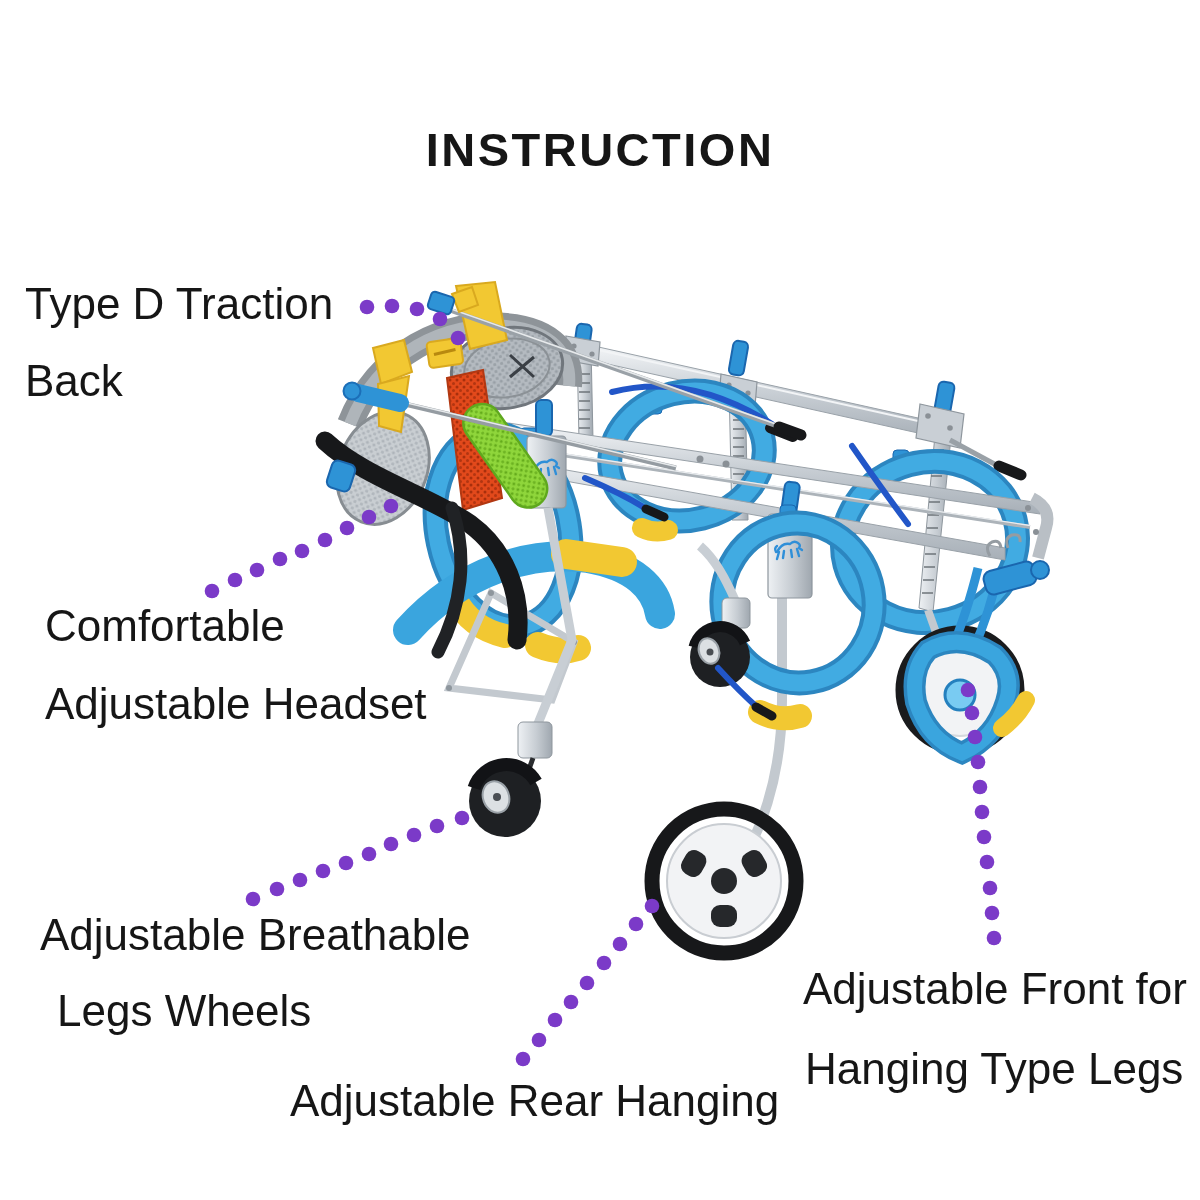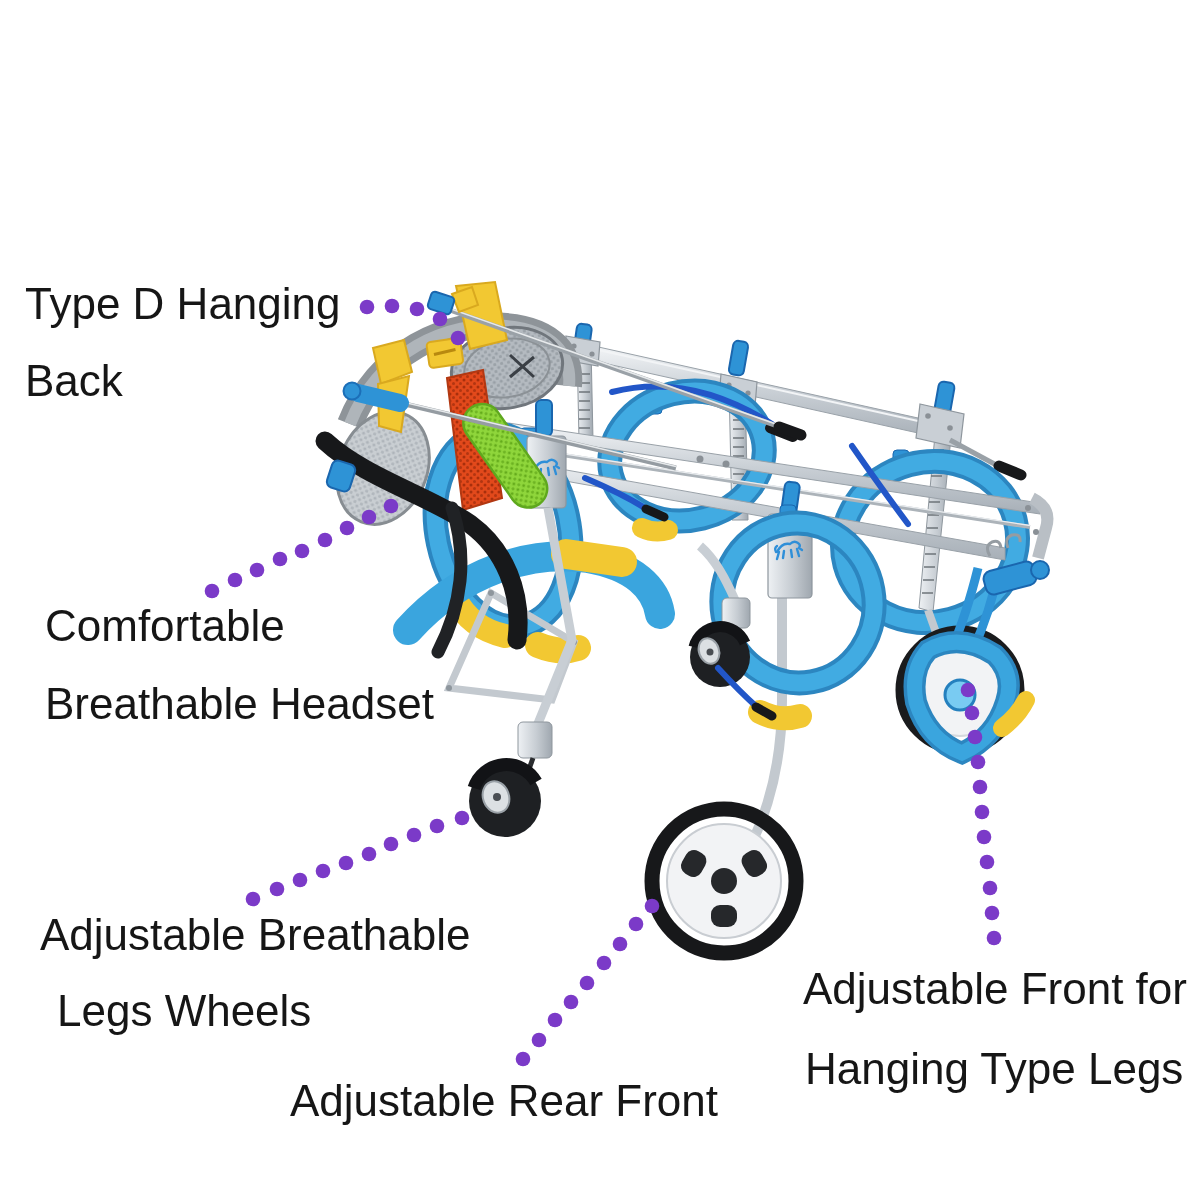--- a/index.html
+++ b/index.html
@@ -312,38 +312,39 @@
       <circle class="dot" cx="980" cy="787" r="7.3"></circle>
         <circle class="dot" cx="982" cy="812" r="7.3"></circle>
       <circle class="dot" cx="984" cy="837" r="7.3"></circle>
         <circle class="dot" cx="987" cy="862" r="7.3"></circle>
       <circle class="dot" cx="990" cy="888" r="7.3"></circle>
         <circle class="dot" cx="992" cy="913" r="7.3"></circle>
       <circle class="dot" cx="994" cy="938" r="7.3"></circle>
     </g>
   </svg>
 
-
-  <div>
-    <div class="lbl-line" style="left:25px;top:282px">Type D Hanging</div>
+  <div class="title">INSTRUCTION</div>
+
+  <div>
+    <div class="lbl-line" style="left:25px;top:282px">Type D Traction</div>
     <div class="lbl-line" style="left:25px;top:359px">Back</div>
   </div>
 
   <div>
     <div class="lbl-line" style="left:45px;top:604px">Comfortable</div>
-    <div class="lbl-line" style="left:45px;top:682px">Breathable Headset</div>
+    <div class="lbl-line" style="left:45px;top:682px">Adjustable Headset</div>
   </div>
 
   <div>
     <div class="lbl-line" style="left:40px;top:913px">Adjustable Breathable</div>
     <div class="lbl-line" style="left:57px;top:989px">Legs Wheels</div>
   </div>
 
   <div>
-    <div class="lbl-line" style="left:290px;top:1079px">Adjustable Rear Front</div>
+    <div class="lbl-line" style="left:290px;top:1079px">Adjustable Rear Hanging</div>
   </div>
 
   <div>
     <div class="lbl-line" style="left:803px;top:967px">Adjustable Front for</div>
     <div class="lbl-line" style="left:805px;top:1047px">Hanging Type Legs</div>
   </div>
 
 </div>
 
 </body></html>

